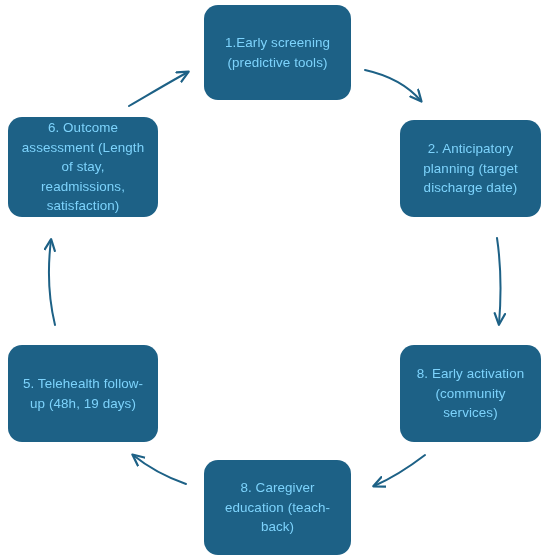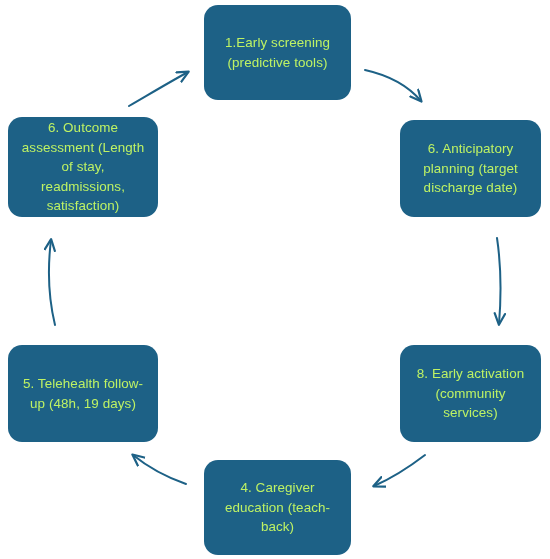--- a/index.html
+++ b/index.html
@@ -31,21 +31,21 @@
   }
   .node {
     position: absolute;
     box-sizing: border-box;
     background: #1d6186;
     border-radius: 14px;
     display: flex;
     align-items: center;
     justify-content: center;
     text-align: center;
-    color: #bef264;
+    color: #7dd3fc;
     font-size: 13.4px;
     line-height: 1.45;
     padding: 6px 10px;
     letter-spacing: 0.1px;
   }
   .node-label {
     display: block;
     width: 100%;
   }
   
@@ -79,29 +79,29 @@
     <path d="M 55,325 C 49,300 47,272 51,240" fill="none" stroke="#1d6186" stroke-width="2" stroke-linecap="round" marker-end="url(#head)"></path>
 
     <path d="M 129,106 C 148,95 168,83 188,72" fill="none" stroke="#1d6186" stroke-width="2" stroke-linecap="round" marker-end="url(#head)"></path>
   </svg>
 
   <div class="node" id="node-1">
     <span class="node-label">1.Early screening (predictive tools)</span>
   </div>
 
   <div class="node" id="node-2">
-    <span class="node-label">6. Anticipatory planning (target discharge date)</span>
+    <span class="node-label">2. Anticipatory planning (target discharge date)</span>
   </div>
 
   <div class="node" id="node-3">
     <span class="node-label">8. Early activation (community services)</span>
   </div>
 
   <div class="node" id="node-4">
-    <span class="node-label">4. Caregiver education (teach-back)</span>
+    <span class="node-label">8. Caregiver education (teach-back)</span>
   </div>
 
   <div class="node" id="node-5">
     <span class="node-label">5. Telehealth follow-up (48h, 19 days)</span>
   </div>
 
   <div class="node" id="node-6">
     <span class="node-label">6. Outcome assessment (Length of stay, readmissions, satisfaction)</span>
   </div>
 

